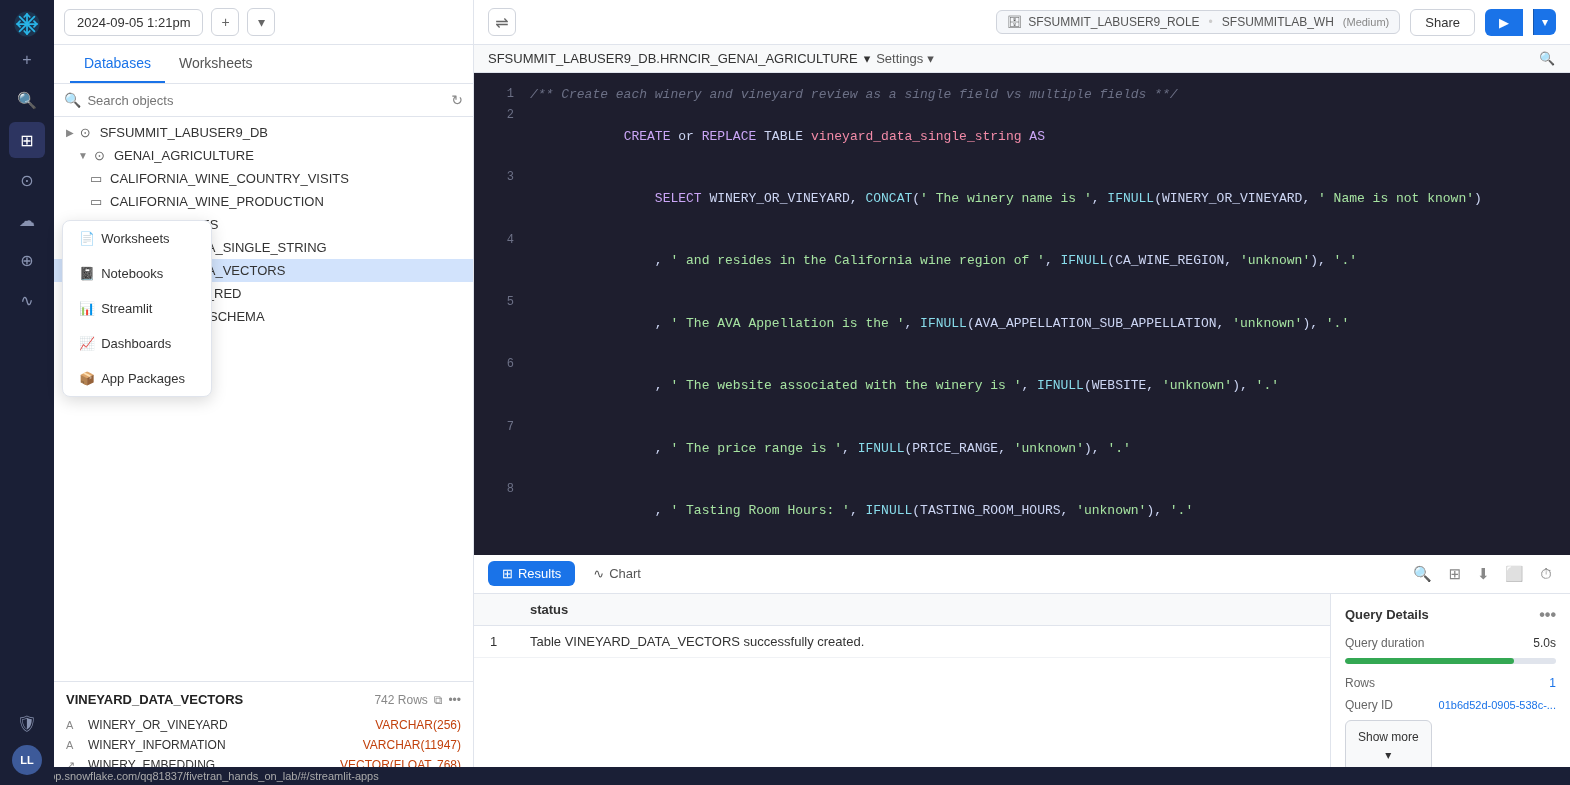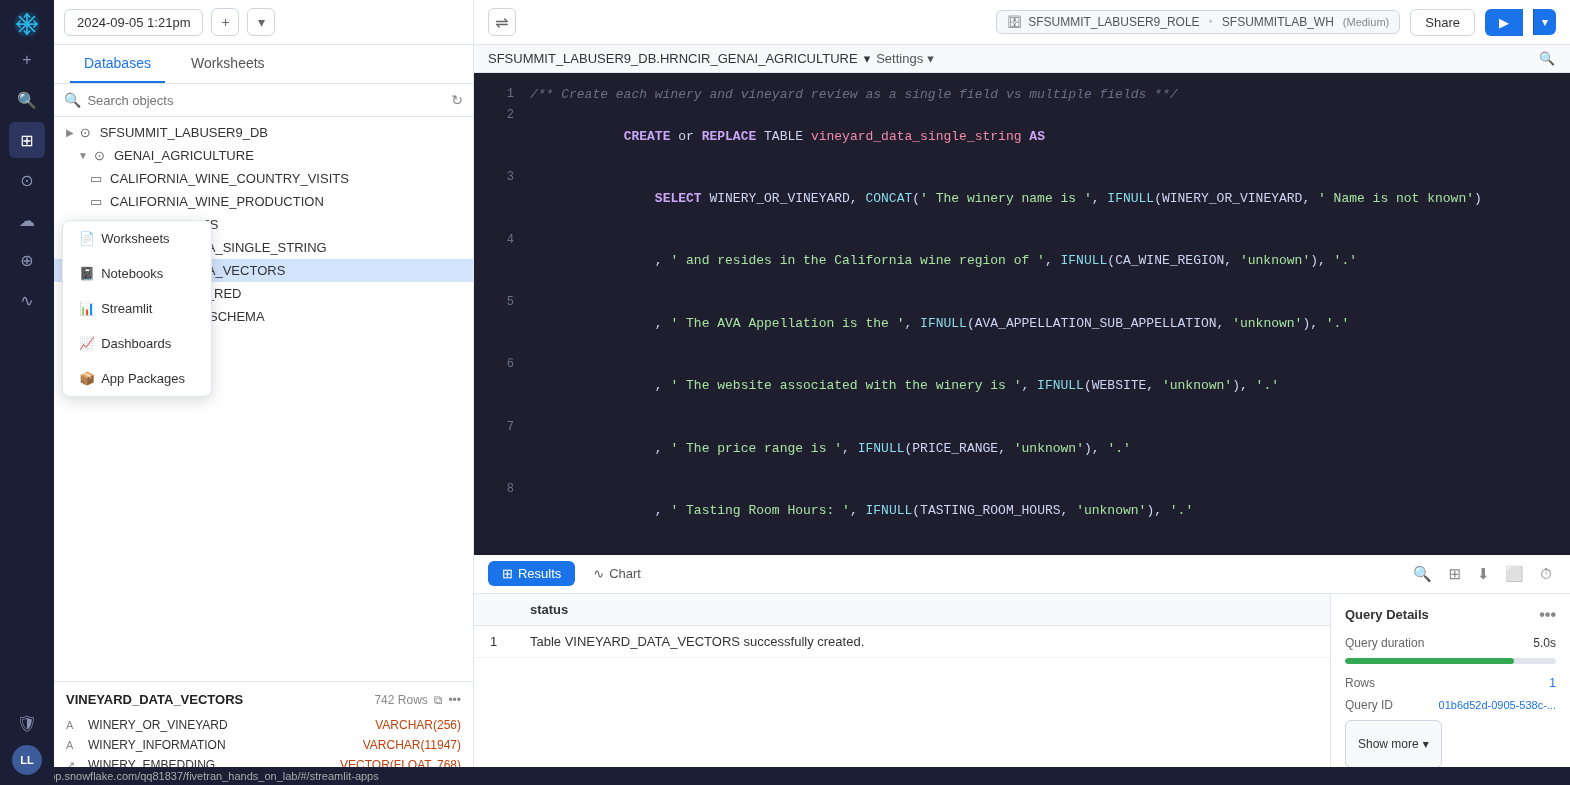--- a/index.html
+++ b/index.html
@@ -72,21 +72,21 @@
       background: #fff;
       display: flex; align-items: center; justify-content: center;
       cursor: pointer; color: #666; font-size: 14px;
     }
 
     
     .sidebar-tabs {
       display: flex;
       padding: 0 16px;
       border-bottom: 1px solid #e0e4ec;
-      gap: 12px;
+      gap: 0;
     }
     .sidebar-tab {
       padding: 10px 14px;
       font-size: 14px;
       cursor: pointer;
       color: #555;
       border-bottom: 2px solid transparent;
     }
     .sidebar-tab.active {
       color: #1a73e8;
@@ -239,21 +239,21 @@
     }
     .line-num {
       color: #6c7086;
       min-width: 32px;
       text-align: right;
       margin-right: 16px;
       user-select: none;
       font-size: 12px;
     }
     .code-content { white-space: pre; }
-    .kw { color: #cba6f7; font-weight: bold; }
+    .kw { color: #cba6f7; }
     .fn { color: #89dceb; }
     .str { color: #a6e3a1; }
     .cm { color: #6c7086; font-style: italic; }
     .id { color: #f38ba8; }
     .punc { color: #cdd6f4; }
 
     
     .results-toolbar {
       display: flex; align-items: center;
       padding: 6px 14px;
@@ -348,23 +348,23 @@
       height: 100%;
       background: #34a853;
       border-radius: 3px;
     }
     .qd-divider { border: none; border-top: 1px solid #e0e4ec; margin: 10px 0; }
     .show-more-btn {
       display: flex; align-items: center; gap: 4px;
       background: #f8f9fa;
       border: 1px solid #d0d4dc;
       border-radius: 6px;
-      padding: 16px 12px;
+      padding: 9px 12px;
       font-size: 12px;
-      cursor: pointer; color: #333;
+      cursor: pointer; color: #333; flex-direction: column;
     }
 
     
     .status-section {
       margin-top: 12px;
     }
     .status-header {
       display: flex; justify-content: space-between; align-items: center;
       margin-bottom: 6px;
     }

